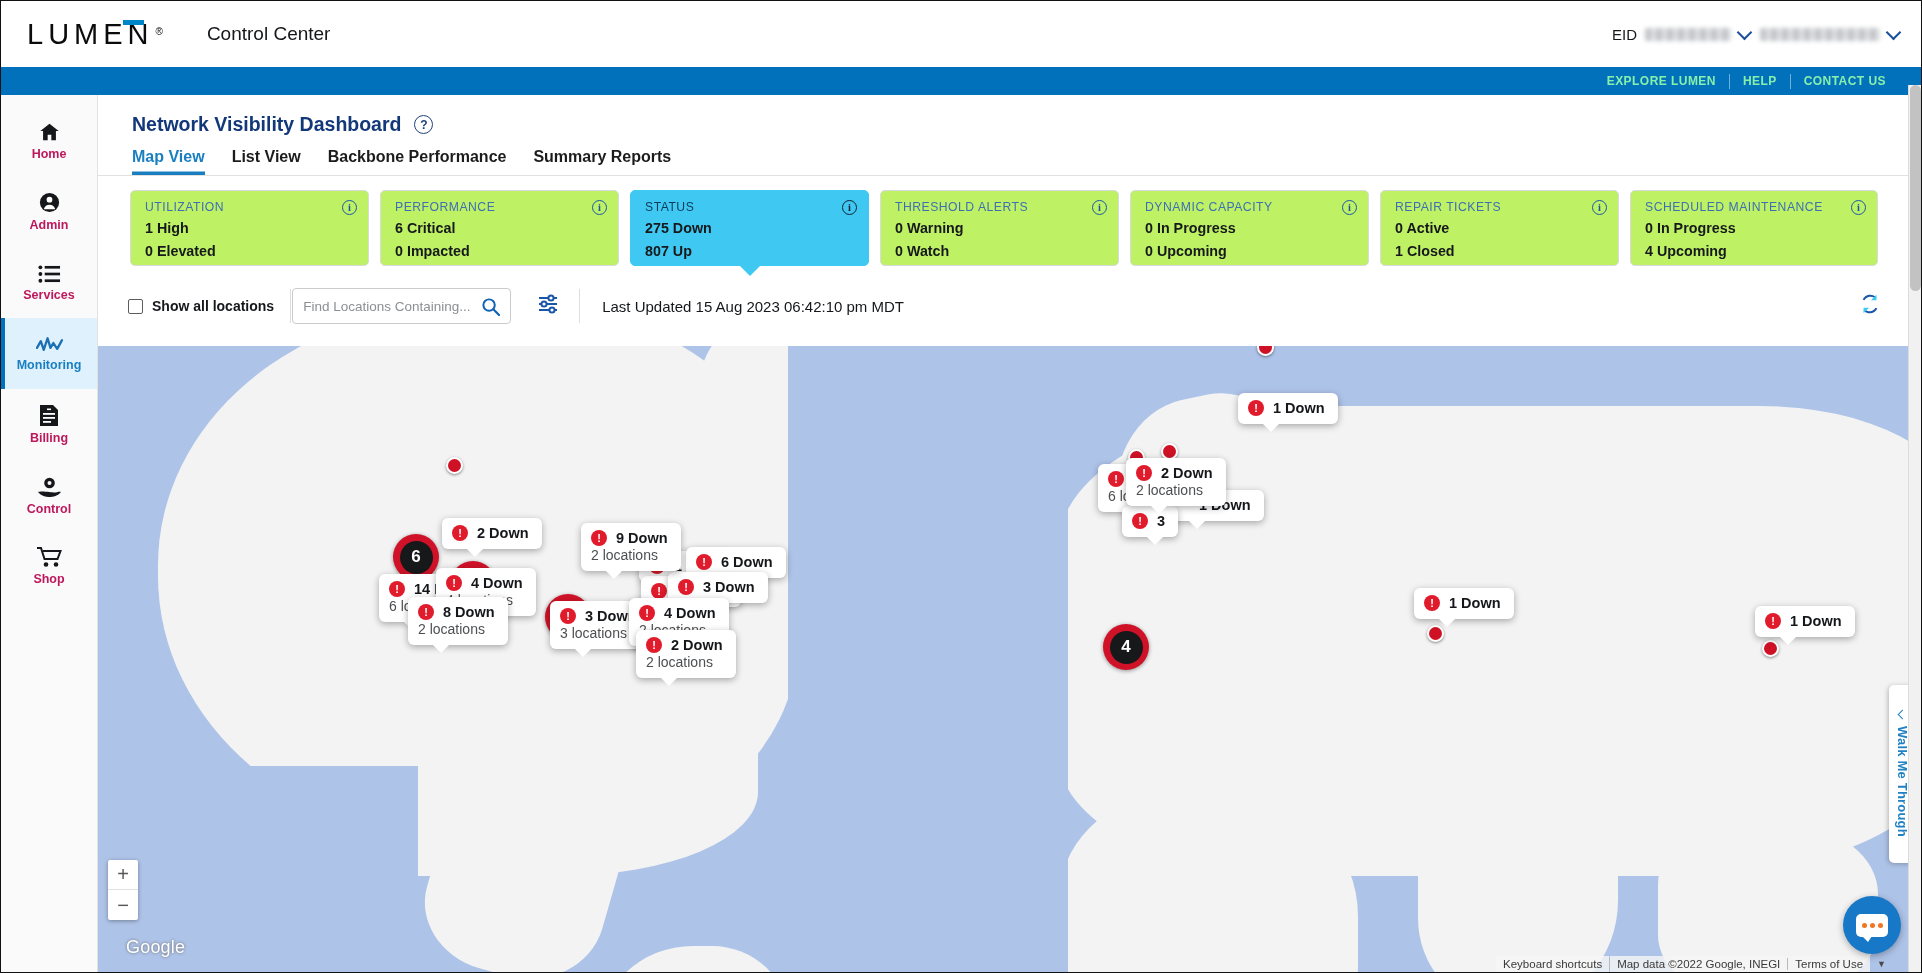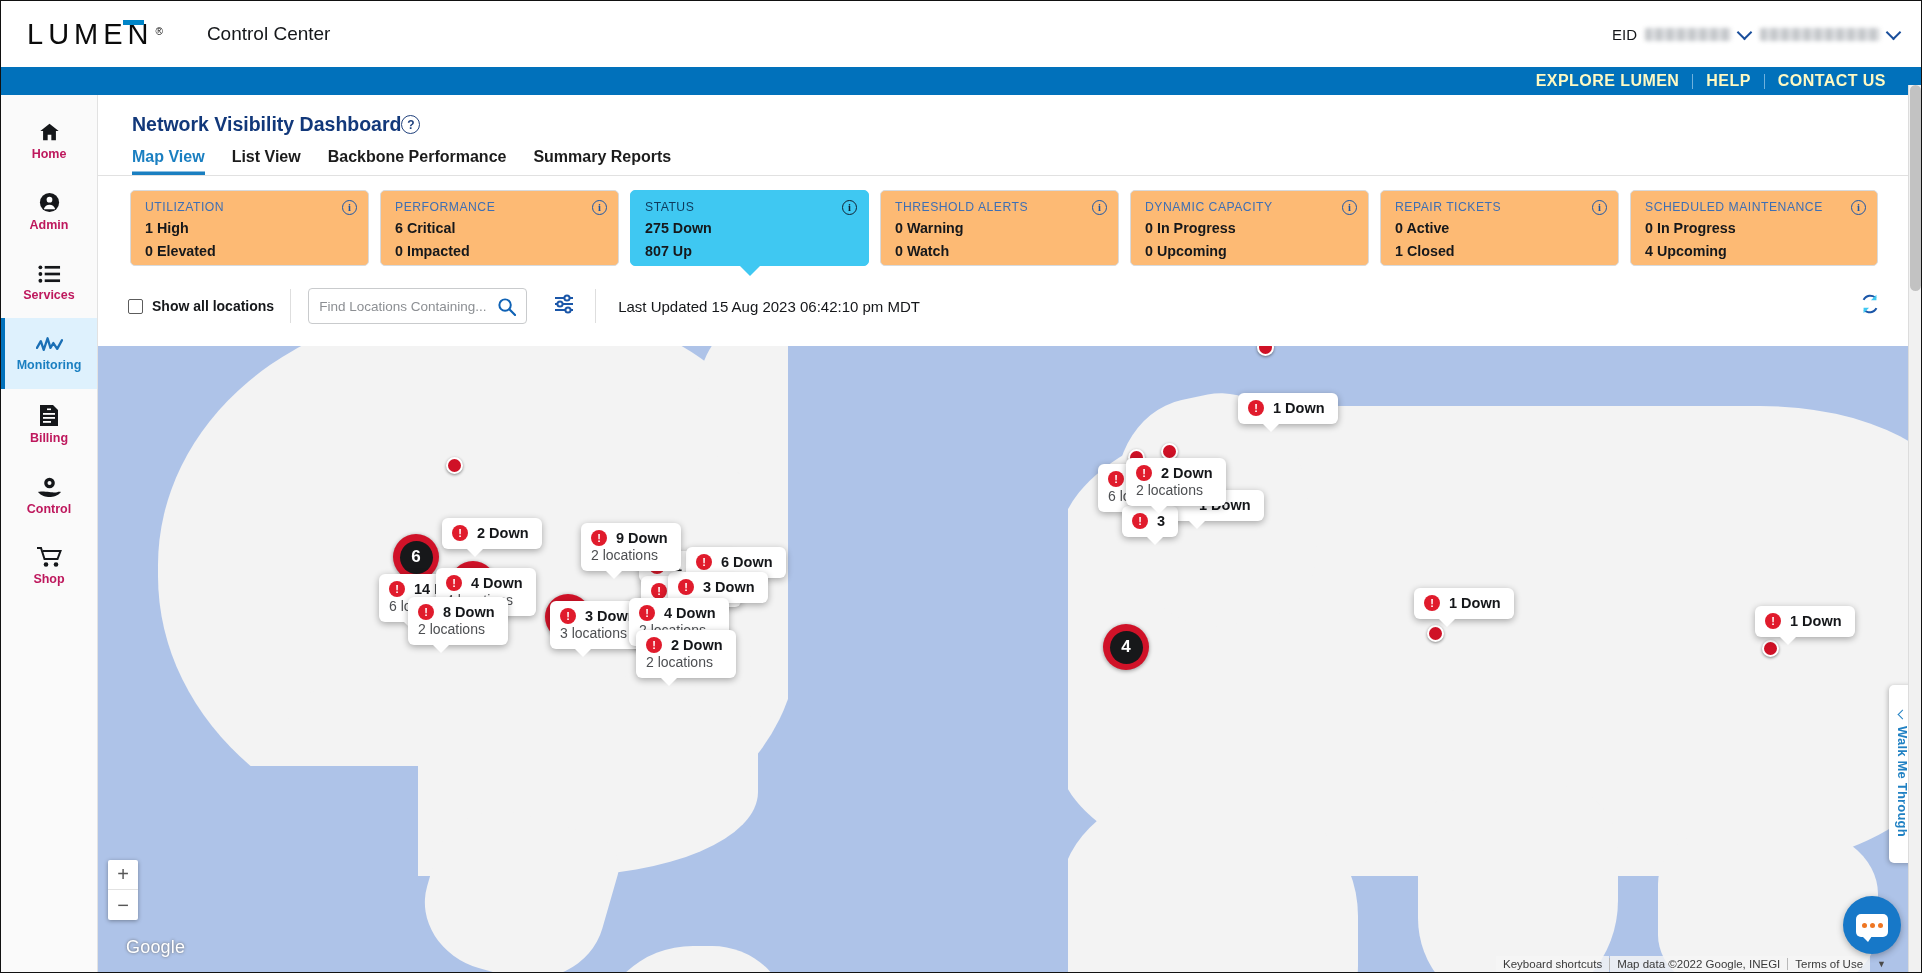--- a/index.html
+++ b/index.html
@@ -25,71 +25,71 @@
   .eid-label { font-size: 15px; color: #15171a; }
   .redacted { height: 13px; width: 86px; border-radius: 2px;
     background: repeating-linear-gradient(90deg,#b9bcc0 0 6px,#d7d9dc 6px 11px);
     filter: blur(2.1px); opacity: .85; }
   .redacted.wide { width: 120px; }
   .chev { width: 11px; height: 11px; border-right: 2px solid #1a4f9c; border-bottom: 2px solid #1a4f9c;
     transform: rotate(45deg); margin-bottom: 4px; }
 
   
   .bluebar { height: 28px; background: #0171bb; display: flex; align-items: center; justify-content: flex-end; padding-right: 22px; }
-  .bluebar a { color: #fef9c3; font-size: 16px; font-weight: bold; letter-spacing: .45px; text-decoration: none; padding: 0 13px; }
+  .bluebar a { color: #86efac; font-size: 12px; font-weight: bold; letter-spacing: .45px; text-decoration: none; padding: 0 13px; }
   .bluebar .divider { width: 1px; height: 15px; background: #6fb1dd; }
 
   
   .body-wrap { display: flex; height: 877px; }
 
   
   .sidebar { width: 97px; background: #fafafa; border-right: 1px solid #e2e2e2; flex: 0 0 97px; padding-top: 10px; }
   .nav-item { height: 71px; display: flex; flex-direction: column; align-items: center; justify-content: center;
     gap: 4px; cursor: pointer; position: relative; }
   .nav-item .nlabel { font-size: 12.5px; color: #be185d; font-weight: bold; }
   .nav-item svg { display: block; }
   .nav-item.active { background: #def1fd; justify-content: center; }
   .nav-item.active::before { content: ""; position: absolute; left: 0; top: 0; bottom: 0; width: 4px; background: #0171bb; }
   .nav-item.active .nlabel { color: #1a7fc1; }
 
   
   .main { flex: 1; position: relative; background: #fff; overflow: hidden; }
-  .page-head { padding: 18px 0 0 34px; display: flex; align-items: center; }
+  .page-head { padding: 18px 0 0 34px; display: flex; align-items: center; gap: 13px; }
   .page-title { font-size: 19.5px; font-weight: bold; color: #12387a; }
   .help-circle { width: 19px; height: 19px; border: 1.8px solid #20417c; border-radius: 50%;
     display: flex; align-items: center; justify-content: center; font-size: 12px; color: #20417c; font-weight: bold; cursor: pointer; }
 
   .tabs { display: flex; gap: 27px; padding-left: 34px; margin-top: 12px;
     border-bottom: 1.5px solid #e1e1e1; position: relative; }
   .tab { font-size: 16px; font-weight: bold; color: #1c1c1c; padding-bottom: 9px; cursor: pointer; }
   .tab.active { color: #1a7fc1; box-shadow: inset 0 -3.5px 0 #1a7fc1; }
 
   
   .cards { display: flex; gap: 11px; padding: 14px 0 0 32px; }
-  .card { width: 239px; height: 76px; border: 1px solid #d8dadc; border-radius: 5px; background: #fdba74;
+  .card { width: 239px; height: 76px; border: 1px solid #d8dadc; border-radius: 5px; background: #bef264;
     padding: 9px 12px 0 14px; position: relative; cursor: pointer; }
   .card .ctitle { font-size: 12.2px; color: #3e6fb4; letter-spacing: .5px; }
   .card .cline { font-size: 14.3px; font-weight: bold; color: #16181b; margin-top: 5px; line-height: 1.28; }
   .card .info-i { position: absolute; right: 11px; top: 9px; width: 15px; height: 15px; border-radius: 50%;
     border: 1.6px solid #1a56a8; color: #1a56a8; font-size: 10.5px; font-weight: bold;
     display: flex; align-items: center; justify-content: center; font-family: "Liberation Serif", serif; }
   .card.selected { background: #3fc8f2; border-color: #3fc8f2; }
   .card.selected .ctitle { color: #0e3a5c; }
   .card.selected .info-i { border-color: #123; color: #123; }
   .card.selected::after { content: ""; position: absolute; left: 50%; bottom: -11px; transform: translateX(-50%);
     border-left: 12px solid transparent; border-right: 12px solid transparent; border-top: 12px solid #3fc8f2; }
   .card.wide { width: 248px; }
 
   
   .toolbar { display: flex; align-items: center; height: 52px; margin-top: 14px; padding-left: 30px; gap: 0; }
   .chk-wrap { display: flex; align-items: center; gap: 9px; padding-right: 16px; cursor: pointer; }
   .chk { width: 15px; height: 15px; border: 1.6px solid #5c5c5c; border-radius: 2px; background: #fff; }
   .chk-label { font-size: 14px; font-weight: bold; color: #15171a; }
   .vsep { width: 1px; height: 34px; background: #dedede; }
-  .search-box { width: 219px; height: 36px; border: 1px solid #c9cbcd; border-radius: 4px; margin-left: 17px;
+  .search-box { width: 219px; height: 36px; border: 1px solid #c9cbcd; border-radius: 4px; margin-left: 1px;
     display: flex; align-items: center; padding: 0 10px; background: #fff; }
   .search-box input { border: 0; outline: 0; flex: 1; font-size: 13.5px; color: #333; font-family: inherit; background: transparent; }
   .search-box input::placeholder { color: #8c8f93; }
   .filter-btn { margin-left: 26px; margin-right: 20px; cursor: pointer; }
   .updated { font-size: 15px; color: #15171a; padding-left: 22px; }
   .refresh-btn { margin-left: auto; margin-right: 40px; cursor: pointer; }
   .map-outer { position: absolute; left: 0; right: 0; top: 251px; bottom: 0; overflow: hidden; background: #aec3e8; }
   .land { position: absolute; background: #f3f3f3; }
   .water { position: absolute; background: #aec3e8; }
 

